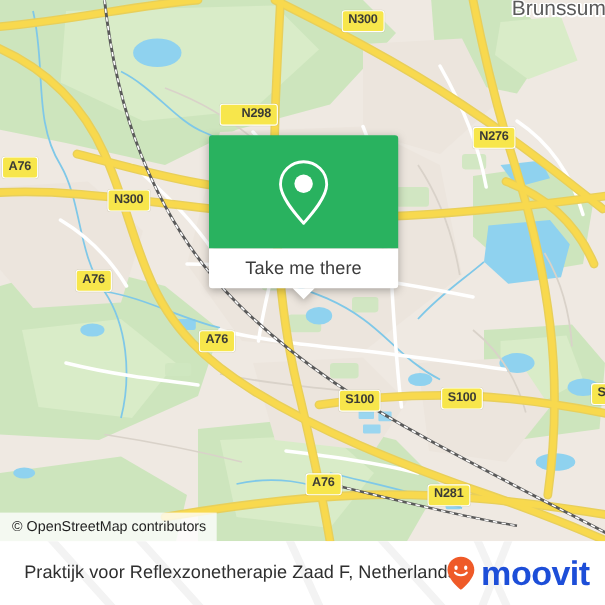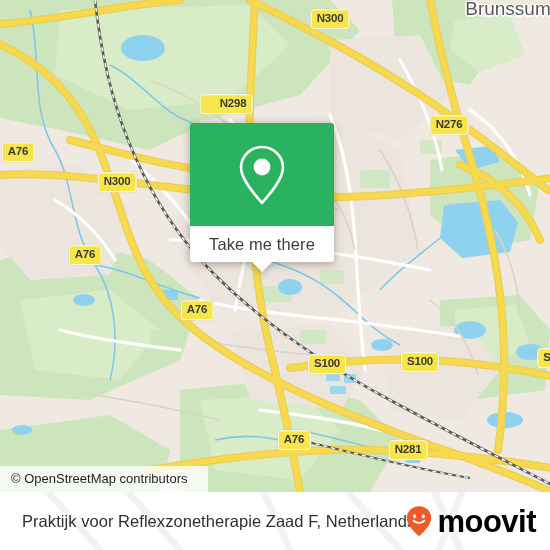--- a/index.html
+++ b/index.html
@@ -41,27 +41,27 @@
       1.5px 0 #fff,-1.5px 0 #fff,0 1.5px #fff,0 -1.5px #fff,
       1px 1px #fff,-1px 1px #fff,1px -1px #fff,-1px -1px #fff;
   }
 
   
   #attribution{
     position:absolute;left:0;bottom:0;
     background:rgba(255,255,255,.78);
     color:#1f1f1f;
     font-size:13px;
-    padding:5px 20px 6px 11px;
+    padding:5px 9px 6px 11px;
     white-space:nowrap;
   }
 
   
   #popup{
-    position:absolute;left:190px;top:123px;width:144px;
+    position:absolute;left:190px;top:123px;width:172px;
     filter:drop-shadow(0 2px 4px rgba(0,0,0,.30));
   }
   #popup-head{
     background:#29b25f;
     height:103px;
     border-radius:3px 3px 0 0;
     display:flex;align-items:center;justify-content:center;
   }
   #popup-foot{
     background:#ffffff;
@@ -92,21 +92,21 @@
   }
   #place-title{
     position:absolute;left:22px;top:50%;transform:translateY(-50%);
     color:#2f2f2f;font-size:16.5px;white-space:nowrap;letter-spacing:.05px;
   }
   #brand{
     position:absolute;right:14px;top:50%;transform:translateY(-50%);
     display:flex;align-items:center;gap:1px;
   }
   #brand-wordmark{
-    color:#000000;font-size:31px;font-weight:bold;letter-spacing:-.5px;line-height:1;
+    color:#1d4ed8;font-size:31px;font-weight:bold;letter-spacing:-.5px;line-height:1;
   }
 </style>
 </head>
 <body>
 
 <div id="app">
 
   <div id="map">
     <svg width="550" height="492" viewBox="0 0 550 492">
       <defs>

